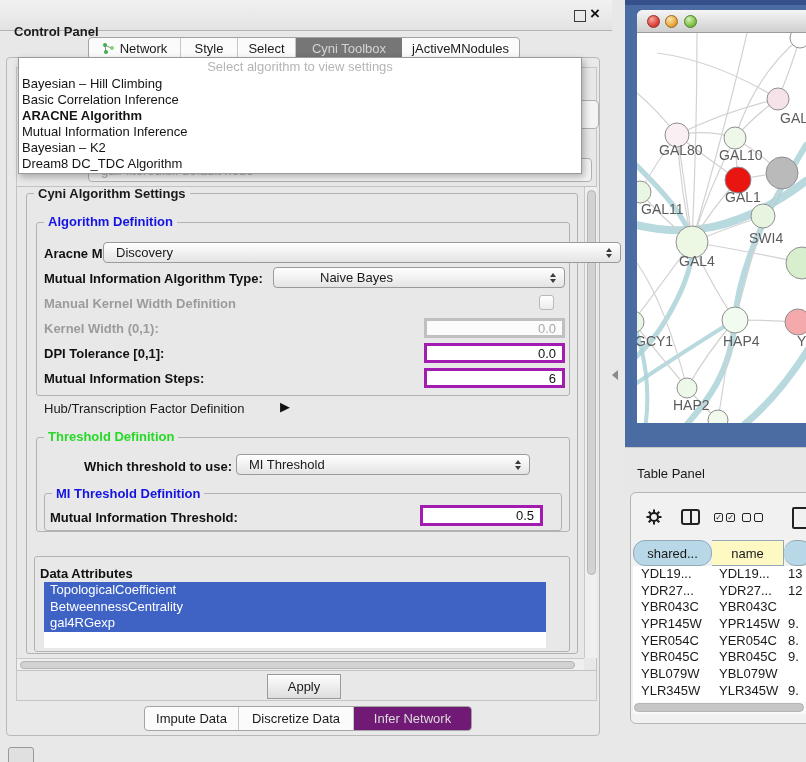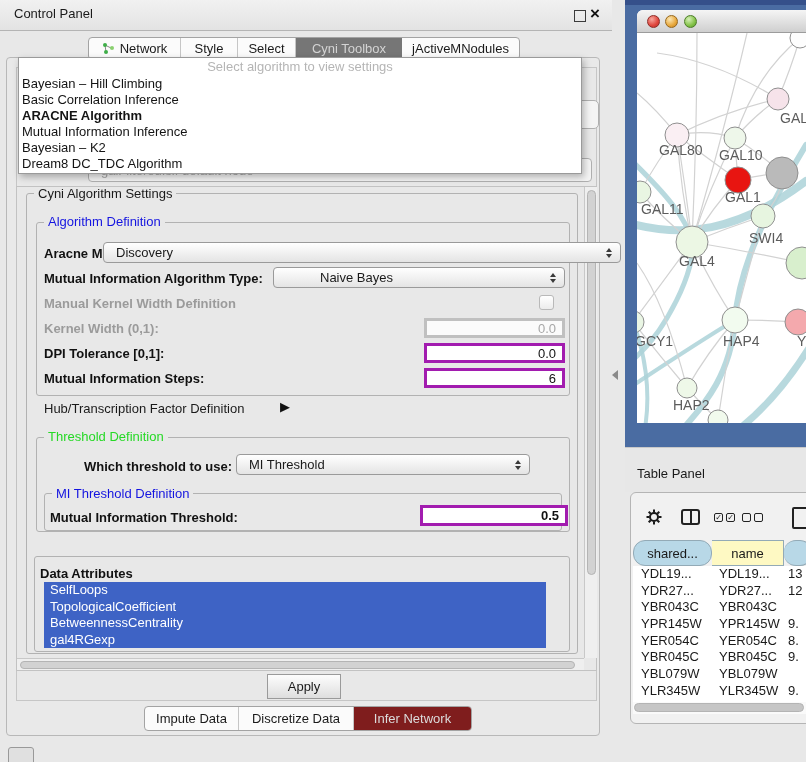--- a/index.html
+++ b/index.html
@@ -2,37 +2,37 @@
 <html><head>
 <meta charset="utf-8">
 <style>
   html,body{margin:0;padding:0;background:#e8e8e8;}
   #root{position:relative;width:806px;height:762px;overflow:hidden;background:#e8e8e8;
         font-family:"Liberation Sans","DejaVu Sans",sans-serif;font-size:13px;color:#1a1a1a;}
   .abs{position:absolute;}
   
   .titlebar{left:0;top:0;width:612px;height:30px;background:linear-gradient(#f1f1f1,#e3e3e3);
             border-bottom:1px solid #b4b4b4;}
-  .titlebar .t{position:absolute;left:14px;top:6px;}
+  .titlebar .t{position:absolute;left:14px;top:24px;font-weight:bold;}
   .float-btn{position:absolute;left:574px;top:10px;width:10px;height:10px;border:1.5px solid #3a3a3a;background:transparent;}
   .close-btn{position:absolute;left:590px;top:4px;font-size:17px;font-weight:bold;color:#111;}
   
   .tabstrip{display:flex;border:1px solid #a3a3a3;border-radius:4px;background:#fbfbfb;overflow:hidden;}
   .tabseg{display:flex;align-items:center;justify-content:center;gap:5px;height:100%;
           border-right:1px solid #c6c6c6;box-sizing:border-box;}
   .tabseg:last-child{border-right:none;}
   .tabseg.sel{background:#767676;color:#d4d4d4;border-right:none;}
   #top-tabs{left:88px;top:37px;width:430px;height:21px;}
   #bottom-tabs{left:144px;top:706px;width:326px;height:23px;}
   
   .outer-panel{left:6px;top:57px;width:594px;height:679px;background:#e9e9e9;border:1px solid #b8b8b8;border-radius:4px;box-sizing:border-box;}
   .inner-panel{left:16px;top:67px;width:581px;height:634px;background:#e8e8e8;border:1px solid #c6c6c6;box-sizing:border-box;}
   .scroll-area{left:16px;top:186px;width:581px;height:485px;border:1px solid #c2c2c2;background:#e8e8e8;box-sizing:border-box;}
   fieldset,.fs{position:absolute;border:1px solid #b2b2b2;border-radius:3px;box-sizing:border-box;}
-  .legend{position:absolute;background:#e8e8e8;padding:0 4px;line-height:13px;}
+  .legend{position:absolute;background:#e8e8e8;padding:0 4px;line-height:13px;font-weight:bold;}
   .legend.blue{color:#1414e0;}
   .legend.green{color:#26d926;}
   .blabel{position:absolute;font-weight:bold;color:#111;}
   .blabel.dis{color:#9b9b9b;}
   .combo{position:absolute;box-sizing:border-box;border:1px solid #9a9a9a;border-radius:4px;
          background:linear-gradient(#ffffff,#e4e4e4);display:flex;align-items:center;padding-left:12px;}
   .spin{position:absolute;right:8px;top:50%;transform:translateY(-50%);display:flex;flex-direction:column;gap:2px;}
   .spin i{display:block;width:0;height:0;border-left:3.5px solid transparent;border-right:3.5px solid transparent;}
   .spin .up{border-bottom:4.5px solid #3a3a3a;}
   .spin .dn{border-top:4.5px solid #3a3a3a;}
@@ -206,44 +206,43 @@
     <span>MI Threshold</span>
     <span class="spin">
         <i class="up"></i>
         <i class="dn"></i>
       </span>
   </div>
 
   <div class="fs" style="left:44px;top:493px;width:518px;height:38px;"></div>
   <span class="abs legend blue" style="left:52px;top:487px;">MI Threshold Definition</span>
   <span class="blabel" style="left:50px;top:510px;">Mutual Information Threshold:</span>
-  <input class="field" style="left: 420px; top: 505px; width: 148px; height: 21px; font-weight: bold;" value="0.5">
+  <input class="field" style="left: 420px; top: 505px; width: 123px; height: 21px;" value="0.5">
 
   <div class="fs" style="left:34px;top:556px;width:536px;height:96px;"></div>
   <span class="abs legend" style="left:40px;top:549px;margin-top:39px;"><span>Sources for Network Inference</span> <span style="font-size:11px;">▼</span></span>
   <span class="blabel" style="left:40px;top:566px;">Data Attributes</span>
   <div class="attr-list">
-      <div class="attr-item">SelfLoops</div>
       <div class="attr-item">TopologicalCoefficient</div>
       <div class="attr-item">BetweennessCentrality</div>
       <div class="attr-item">gal4RGexp</div>
     </div>
 
   <div class="apply-btn">
       <span>Apply</span>
     </div>
 
   <div class="abs tabstrip" id="bottom-tabs">
     <div class="tabseg" style="width:94px">
       <span>Impute Data</span>
     </div>
     <div class="tabseg" style="width:115px">
       <span>Discretize Data</span>
     </div>
-    <div class="tabseg sel" style="width:117px;background:#7f1d1d;color:#dcdcdc;">
+    <div class="tabseg sel" style="width:117px;background:#701a75;color:#dcdcdc;">
       <span>Infer Network</span>
     </div>
   </div>
 
   <div class="abs mini-btn"></div>
   <div class="abs splitter-arrow"></div>
 
   <div class="abs net-frame">
     <div class="topband"></div>
   </div>

